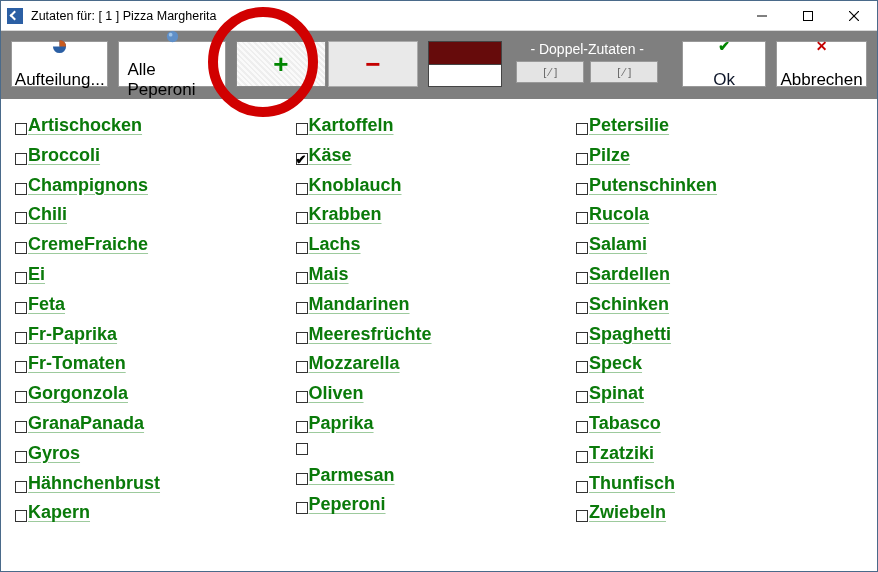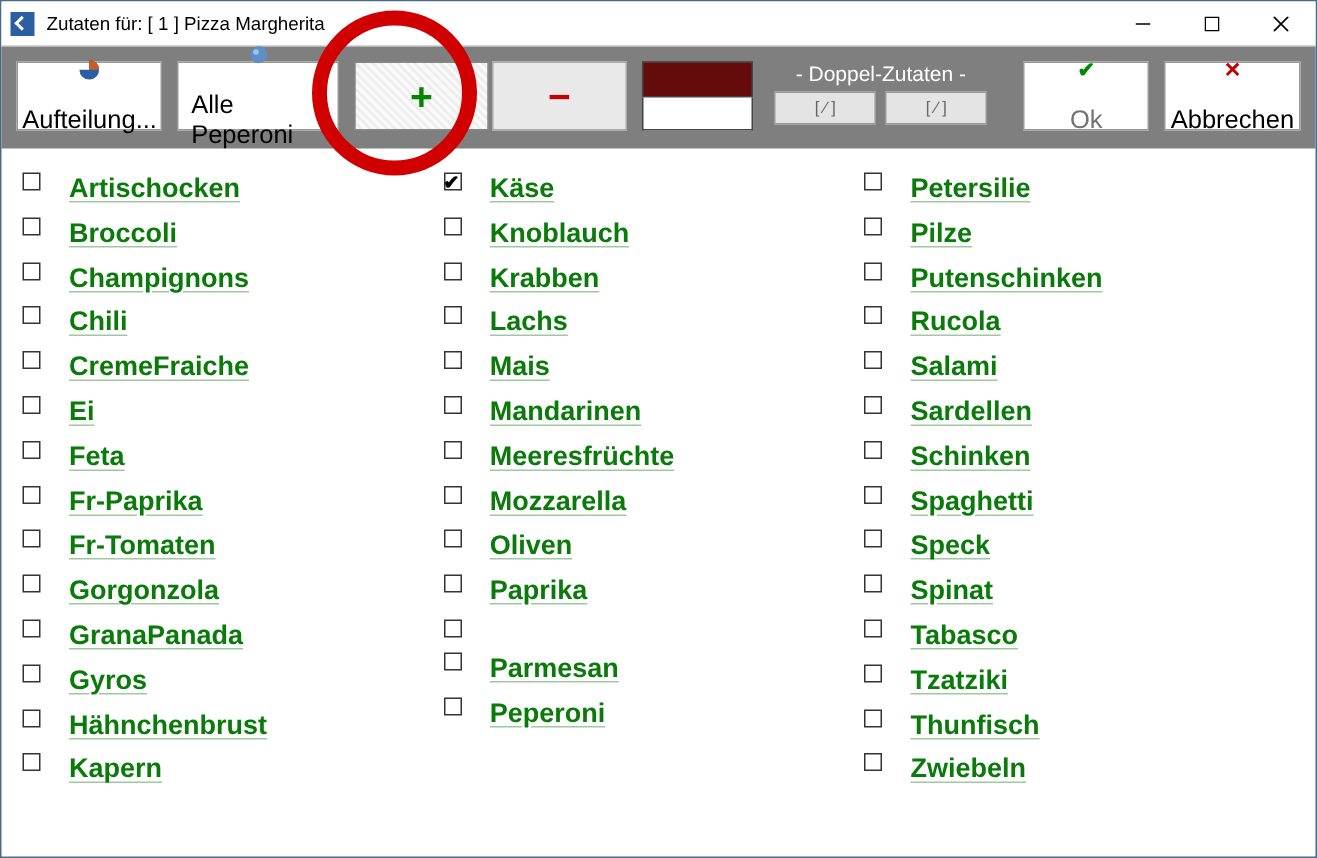--- a/index.html
+++ b/index.html
@@ -113,22 +113,22 @@
     padding: 16px 12px 10px 14px;
     display:flex;
     overflow:hidden; position:relative;
   }
   .col {
     flex:0 0 33%;
     display:flex; flex-direction:column;
     gap: 9.8px;
   }
   .item {
-    display:flex; align-items:flex-start;
-    gap:19px;
+    display:flex; align-items:flex-end;
+    gap:1px;
     color:#0a7a0a;
     font-weight:bold;
     font-size:18px;
     line-height:20px;
     text-decoration: underline;
     text-decoration-color: rgba(10,122,10,0.4);
     text-underline-offset: 3px;
   }
   .cb {
     width:12px; height:12px;
@@ -220,21 +220,21 @@
       <div class="dz-btns">
         <div class="dz-btn">[  ⁄  ]</div>
         <div class="dz-btn">[  ⁄  ]</div>
       </div>
     </div>
 
     <div class="spacer"></div>
 
     <div class="tb-btn ok">
       <div class="icon-row" style="color:#018601;font-size:14px;font-weight:bold;">✔</div>
-      <div class="label" style="color:#737373">Ok</div>
+      <div class="label" style="color:#0f172a">Ok</div>
     </div>
 
     <div class="tb-btn cancel">
       <div class="icon-row" style="color:#c40000;font-size:14px;font-weight:bold;">✕</div>
       <div class="label" style="color:#000">Abbrechen</div>
     </div>
 
   </div>
 
   <div class="body-area">
@@ -291,20 +291,24 @@
           <span class="cb"></span>
           <span>Hähnchenbrust</span>
         </div>
         <div class="item">
           <span class="cb"></span>
           <span>Kapern</span>
         </div>
       </div>
     <div class="col" id="col2">
         <div class="item">
+          <span class="cb"></span>
+          <span>Kartoffeln</span>
+        </div>
+        <div class="item">
           <span class="cb checked"></span>
           <span>Käse</span>
         </div>
         <div class="item">
           <span class="cb"></span>
           <span>Knoblauch</span>
         </div>
         <div class="item">
           <span class="cb"></span>
           <span>Krabben</span>

